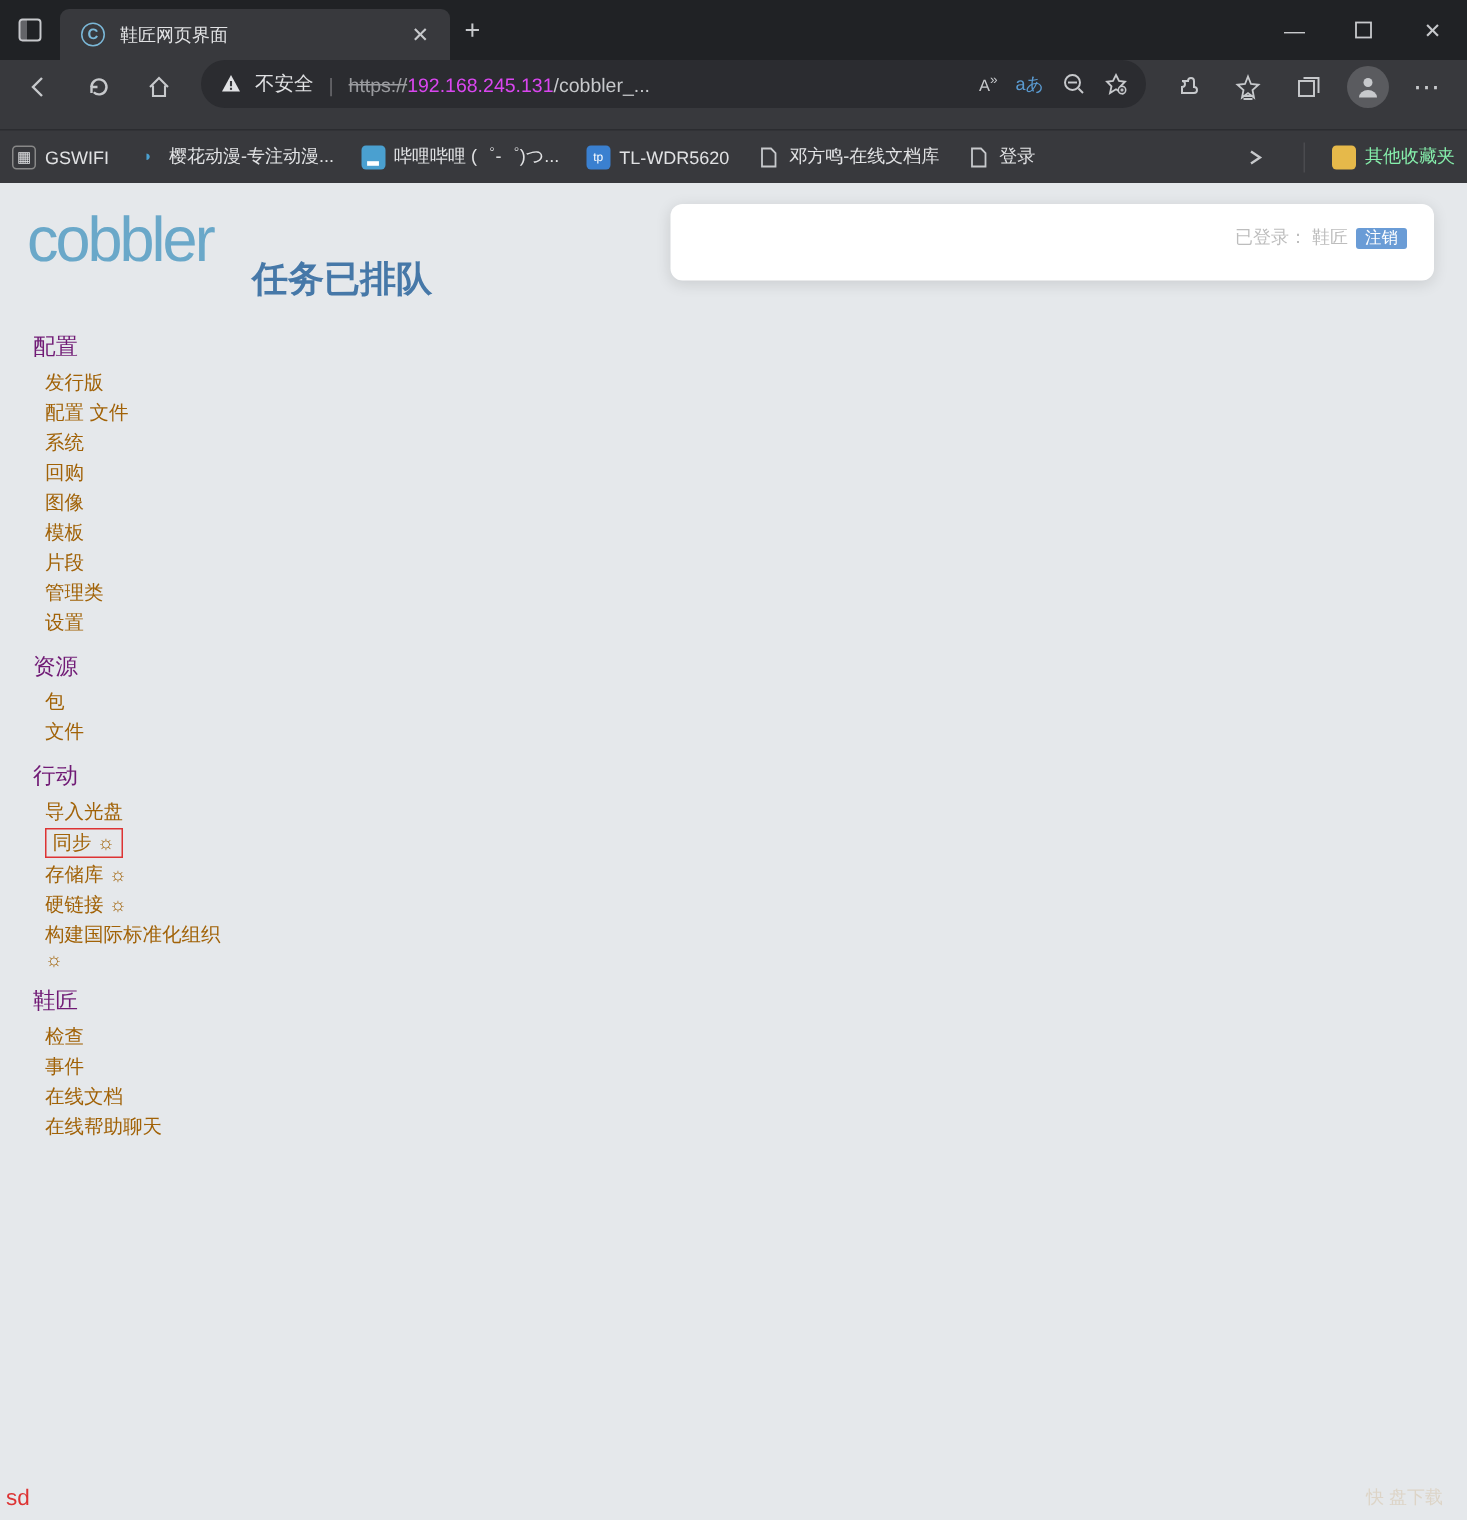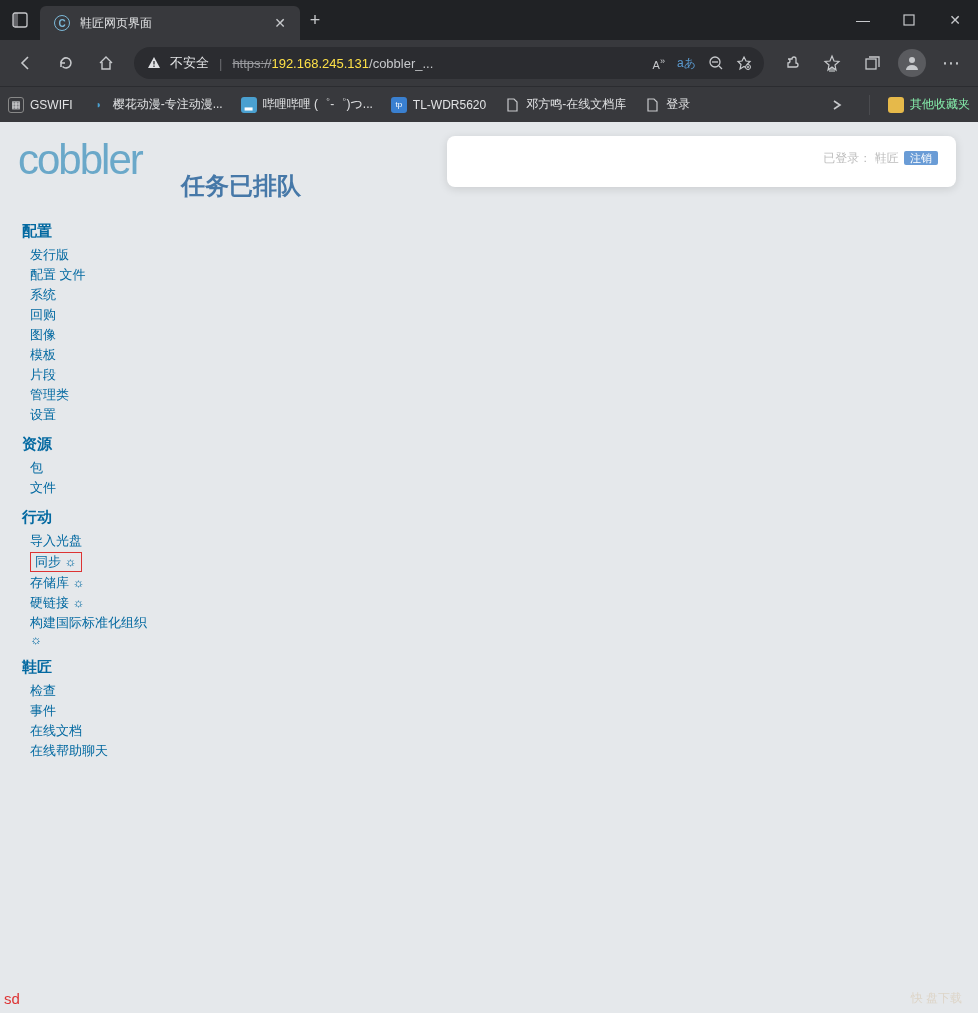--- a/index.html
+++ b/index.html
@@ -9,54 +9,54 @@
 .titlebar { background: #202225; height: 40px; display: flex; align-items: center; color: #c7c9cc; }
 .tab-icon-left { width: 40px; display:flex; justify-content:center; }
 .tab { background: #38393d; height: 34px; margin-top:6px; border-radius: 6px 6px 0 0; padding: 0 14px; display: flex; align-items: center; gap:10px; width: 260px; }
 .tab .tab-favicon { color:#7bb8d8; font-weight:bold; border:1.5px solid #7bb8d8; border-radius:50%; width:16px; height:16px; display:flex; align-items:center; justify-content:center; font-size:10px;}
 .tab .tab-title { flex:1; white-space:nowrap; overflow:hidden; color:#e1e2e4; font-size:12px;}
 .tab .close-x { color:#c7c9cc; font-size:14px; cursor:pointer;}
 .newtab-btn { width:30px; text-align:center; color:#c7c9cc; font-size:18px; cursor:pointer;}
 .win-controls { margin-left:auto; display:flex; }
 .win-controls div { width:46px; height:40px; display:flex; align-items:center; justify-content:center; color:#c7c9cc; cursor:pointer; font-size:14px;}
 
-.toolbar { background: #38393d; height: 46px; display:flex; align-items:center; padding:0 8px; gap:4px;}
+.toolbar { background: #38393d; height: 46px; display:flex; align-items:flex-start; padding:0 8px; gap:4px;}
 .tool-btn { width:36px; height:36px; display:flex; align-items:center; justify-content:center; color:#c7c9cc; cursor:pointer; border-radius:4px;}
 .addr { flex:1; background:#2b2c30; border-radius:18px; height:32px; display:flex; align-items:center; padding:0 12px; color:#c7c9cc; gap:8px; margin:0 6px;}
 .addr .warn-icon { display:flex; align-items:center;}
 .addr .warn-text { color:#e1e2e4; font-size:13px;}
 .addr .sep { color:#6a6b6f; margin:0 2px;}
 .addr .url { color:#c7c9cc; font-size:13px; white-space:nowrap; overflow:hidden;}
 .addr .url .strike { text-decoration:line-through; color:#9a9b9f;}
-.addr .url .host { color:#fde047;}
+.addr .url .host { color:#d946ef;}
 .addr .right-icons { margin-left:auto; display:flex; gap:12px; align-items:center;}
 .avatar { width:28px; height:28px; border-radius:50%; background:#5a5b5f; display:flex; align-items:center; justify-content:center;}
 .dots { font-size:18px; letter-spacing:2px;}
 
 .bookmarks { background:#38393d; height:36px; display:flex; align-items:center; padding:0 8px; gap:18px; border-top:1px solid #2b2c30;}
 .bk-item { display:flex; align-items:center; gap:6px; color:#e1e2e4; font-size:12px; cursor:pointer; white-space:nowrap;}
 .bk-icon { width:16px; height:16px; display:flex; align-items:center; justify-content:center; border-radius:3px; font-size:10px;}
 .bk-chevron { margin-left:auto; color:#c7c9cc; padding:0 8px; cursor:pointer;}
 .bk-sep { width:1px; height:20px; background:#4a4b4f;}
 .bk-folder { color:#86efac;}
 
 
-.page { background:#e5e8eb; height:calc(1013px - 40px - 46px - 36px); position:relative; padding:16px 22px; display:flex; gap:13px;}
+.page { background:#e5e8eb; height:calc(1013px - 40px - 46px - 36px); position:relative; padding:16px 22px; display:flex; gap:0;}
 .logo-area { position:absolute; top:14px; left:18px;}
 .logo-text { font-family: Arial, sans-serif; font-size:42px; font-weight:300; color:#6aa8c9; letter-spacing:-2px;}
 
 .notif { position:absolute; top:14px; right:22px; background:#fff; border-radius:8px; padding:14px 18px; width:509px; box-shadow:0 2px 10px rgba(0,0,0,0.12); font-size:13px;}
 .notif .login-line { text-align:right; color:#bdbdbd; font-size:12px; margin-bottom:6px;}
 .notif .login-line .logout-btn { background:#6a9cd6; color:#fff; padding:1px 6px; border-radius:2px; font-size:11px; margin-left:2px;}
 .notif .task-line { color:#333;}
 .notif .task-line a { color:#333; text-decoration:none;}
 
 .sidebar { width:140px; margin-top:74px; font-size:13px;}
-.sidebar .sec-head { color:#0369a1; font-weight:bold; font-size:15px; margin:10px 0 4px 0;}
-.sidebar .sec-link { color:#0369a1; padding:1px 0 1px 8px; cursor:pointer; display:block;}
+.sidebar .sec-head { color:#701a75; font-weight:normal; font-size:15px; margin:10px 0 4px 0;}
+.sidebar .sec-link { color:#a16207; padding:1px 0 1px 8px; cursor:pointer; display:block;}
 .sidebar .highlight { border:1.5px solid #d33; padding:0 4px; display:inline-block;}
 
 .main { margin-top:32px; margin-left:6px; flex:1;}
 .main h1 { color:#4678a8; font-size:24px; font-weight:bold; margin-bottom:8px;}
 .main p { color:#333; font-size:14px; line-height:1.6; max-width:770px;}
 
 .watermark { position:absolute; bottom:8px; left:50%; transform:translateX(-50%); color:#4780c9; font-size:20px; font-style:italic; font-weight:bold; letter-spacing:1px; text-shadow:1px 1px 0 #a8c8e0, -1px -1px 0 #a8c8e0;}
 .corner-mark { position:absolute; bottom:6px; right:16px; color:#d8c8b0; font-size:12px; opacity:0.6;}
 .sd-mark { position:absolute; bottom:6px; left:4px; color:#d33; font-size:15px;}
 

